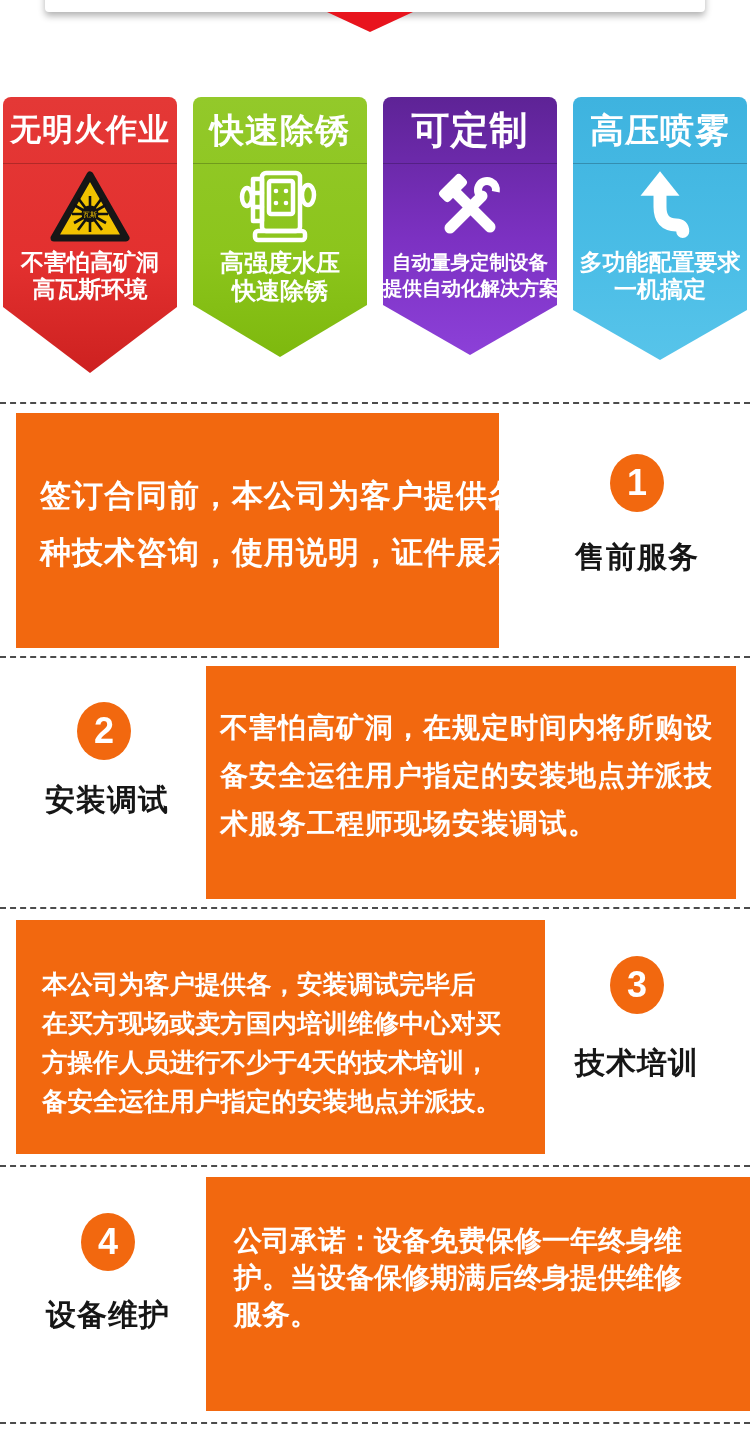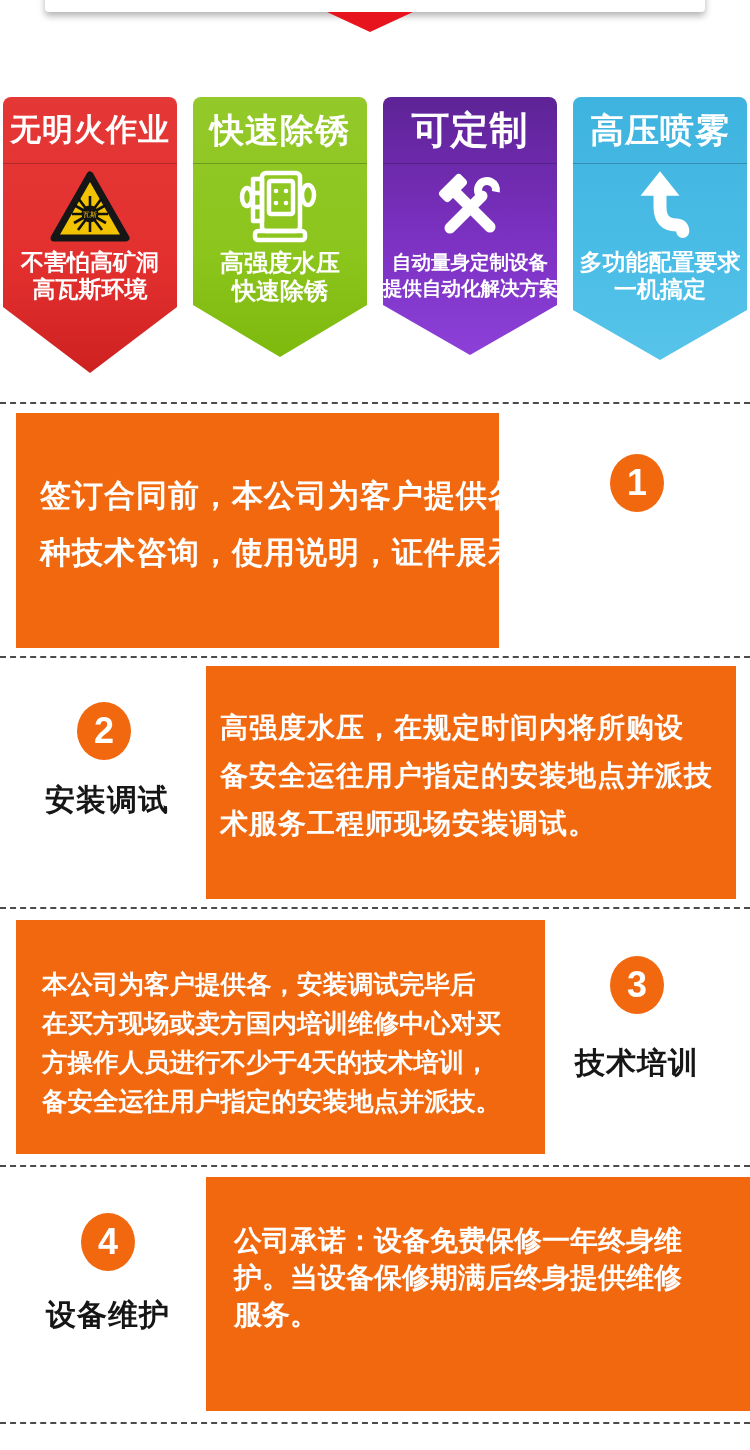--- a/index.html
+++ b/index.html
@@ -167,27 +167,28 @@
   <div class="dash d4"></div>
   <div class="dash d5"></div>
 
   <div class="obox box1">
     <div class="line">签订合同前，本公司为客户提供各</div>
     <div class="line">种技术咨询，使用说明，证件展示</div>
   </div>
   <div class="num n1">
     <span>1</span>
   </div>
+  <div class="slabel l1">售前服务</div>
 
   <div class="num n2">
     <span>2</span>
   </div>
   <div class="slabel l2">安装调试</div>
   <div class="obox box2">
-    <div class="line">高强度水压，在规定时间内将所购设</div>
+    <div class="line">不害怕高矿洞，在规定时间内将所购设</div>
     <div class="line">备安全运往用户指定的安装地点并派技</div>
     <div class="line">术服务工程师现场安装调试。</div>
   </div>
 
   <div class="obox box3">
     <div class="line">本公司为客户提供各，安装调试完毕后</div>
     <div class="line">在买方现场或卖方国内培训维修中心对买</div>
     <div class="line">方操作人员进行不少于4天的技术培训，</div>
     <div class="line">备安全运往用户指定的安装地点并派技。</div>
   </div>

